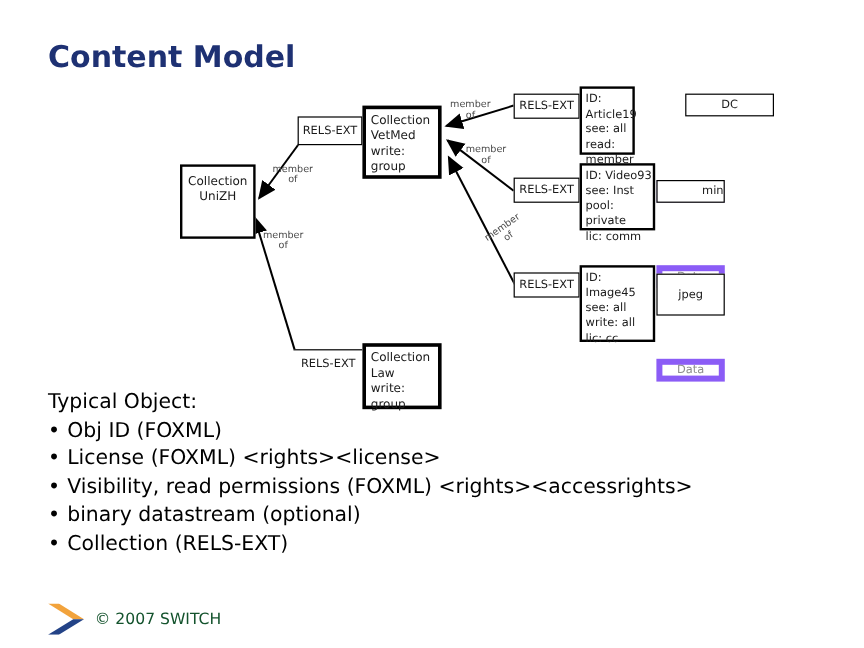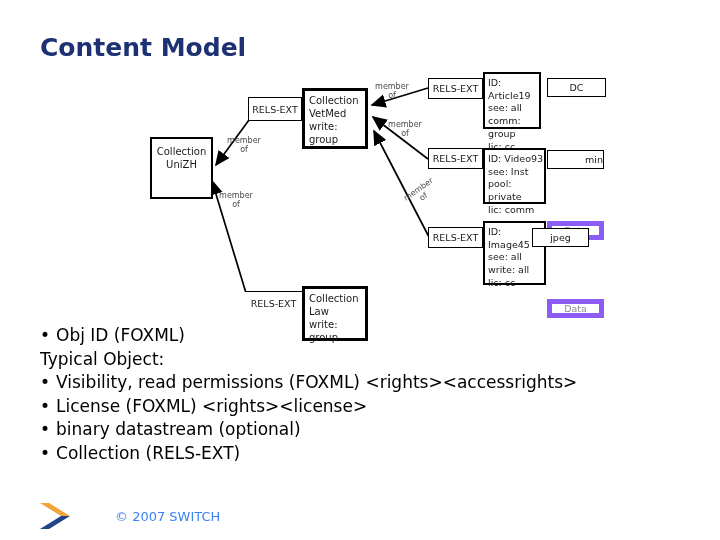--- a/index.html
+++ b/index.html
@@ -20,21 +20,21 @@
   .dsbox{border:1px solid #000;font-size:9.5px;display:flex;align-items:center;justify-content:center;}
   .databox{border:5px solid #8b5cf6;color:#8e8e8e;font-size:9.5px;display:flex;align-items:center;justify-content:center;margin-top:44px;}
   .memlabel{position:absolute;font-size:8px;line-height:9px;color:#4a4a4a;text-align:center;width:44px;}
   
   .bodytext{position:absolute;left:40px;top:324px;font-size:17px;color:#000;line-height:23.6px;}
   .bullet-line{white-space:nowrap;}
   .bullet-glyph{margin-right:6px;}
   
   .footer{position:absolute;left:40px;top:503px;display:flex;align-items:center;}
   .logo{width:30px;height:26px;margin-right:9px;}
-  .copyright{font-size:13px;color:#3b82f6;margin-left:36px;}
+  .copyright{font-size:13px;color:#14532d;}
 </style>
 </head>
 <body>
 
 <div class="slide">
 
   <div class="title">Content Model</div>
 
   <svg class="diagram-svg" viewBox="0 0 720 540">
     <defs>
@@ -89,37 +89,37 @@
   </div>
   <div class="dg thick lefttext" style="left:302px;top:286px;width:66px;height:55px;">
     <div>Collection</div>
     <div>Law</div>
     <div>write: group</div>
   </div>
 
   <div class="dg tab" style="left:428px;top:78px;width:55px;height:21px;">
     <span>RELS-EXT</span>
   </div>
-  <div class="dg idbox" style="left:483px;top:72px;width:58px;height:57px;">
+  <div class="dg idbox" style="left:483px;top:72px;width:46px;height:57px;">
     <div>ID: Article19</div>
     <div>see: all</div>
-    <div>comm: group</div>
+    <div>read: member</div>
     <div>lic: cc</div>
   </div>
-  <div class="dg dsbox" style="left:547px;top:78px;width:59px;height:19px;">
+  <div class="dg dsbox" style="left:571px;top:78px;width:74px;height:19px;">
     <span>DC</span>
   </div>
   <div class="dg databox" style="left:547px;top:106px;width:57px;height:19px;">
     <span>Data</span>
   </div>
 
   <div class="dg tab" style="left:428px;top:148px;width:55px;height:21px;">
     <span>RELS-EXT</span>
   </div>
-  <div class="dg idbox" style="left:483px;top:148px;width:63px;height:56px;">
+  <div class="dg idbox" style="left:483px;top:136px;width:63px;height:56px;">
     <div>ID: Video93</div>
     <div>see: Inst</div>
     <div>pool: private</div>
     <div>lic: comm</div>
   </div>
   <div class="dg dsbox" style="left:547px;top:150px;width:57px;height:19px;justify-content:flex-end;">
     <span>min</span>
   </div>
   <div class="dg databox" style="left:547px;top:177px;width:57px;height:19px;">
     <span>Data</span>
@@ -127,37 +127,37 @@
 
   <div class="dg tab" style="left:428px;top:227px;width:55px;height:21px;">
     <span>RELS-EXT</span>
   </div>
   <div class="dg idbox" style="left:483px;top:221px;width:63px;height:64px;">
     <div>ID: Image45</div>
     <div>see: all</div>
     <div>write: all</div>
     <div>lic: cc</div>
   </div>
-  <div class="dg dsbox" style="left:532px;top:228px;width:57px;height:19px;align-items:center;">
+  <div class="dg dsbox" style="left:547px;top:228px;width:57px;height:35px;align-items:center;">
     <span>jpeg</span>
   </div>
   <div class="dg databox" style="left:547px;top:255px;width:57px;height:19px;">
     <span>Data</span>
   </div>
 
   <div class="bodytext">
+    <div class="bullet-line">Typical Object:</div>
     <div class="bullet-line">
       <span class="bullet-glyph">•</span><span>Obj ID (FOXML)</span>
     </div>
-    <div class="bullet-line">Typical Object:</div>
+    <div class="bullet-line">
+      <span class="bullet-glyph">•</span><span>License (FOXML) &lt;rights&gt;&lt;license&gt;</span>
+    </div>
     <div class="bullet-line">
       <span class="bullet-glyph">•</span><span>Visibility, read permissions (FOXML) &lt;rights&gt;&lt;accessrights&gt;</span>
-    </div>
-    <div class="bullet-line">
-      <span class="bullet-glyph">•</span><span>License (FOXML) &lt;rights&gt;&lt;license&gt;</span>
     </div>
     <div class="bullet-line">
       <span class="bullet-glyph">•</span><span>binary datastream (optional)</span>
     </div>
     <div class="bullet-line">
       <span class="bullet-glyph">•</span><span>Collection (RELS-EXT)</span>
     </div>
   </div>
 
   <div class="footer">

